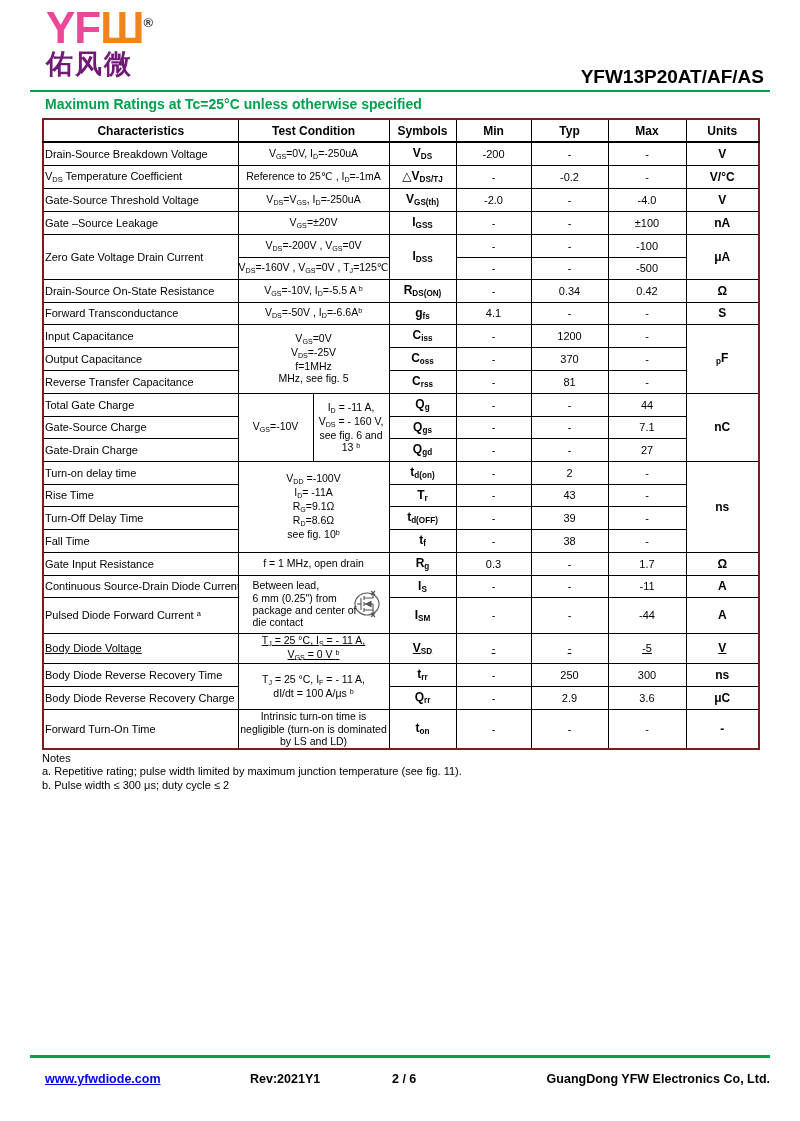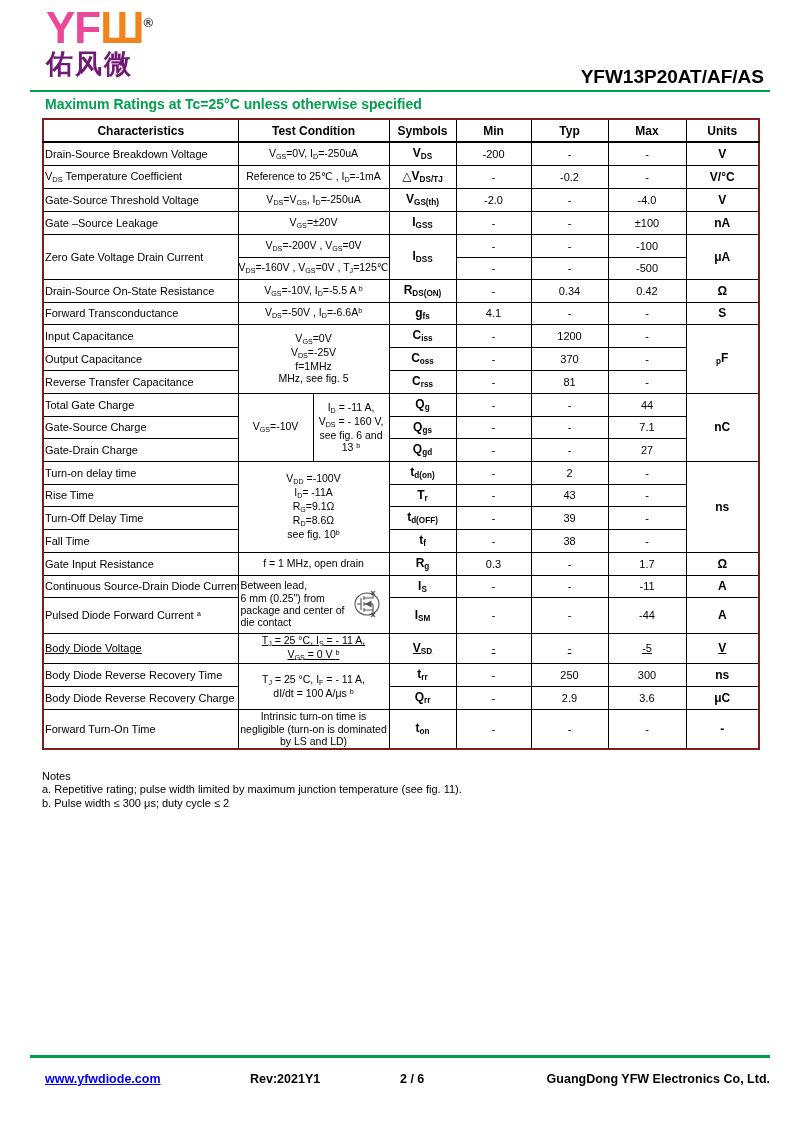--- a/index.html
+++ b/index.html
@@ -18,40 +18,40 @@
   .header-rule { position:absolute; left:30px; top:90px; width:740px; height:2px; background:#00a14d; }
   .section-title { position:absolute; left:45px; top:96px; font-size:14px; font-weight:bold; color:#00a14d; }
 
   
   .table-wrap { position:absolute; left:42px; top:118px; width:716px; }
   table.ratings { border-collapse:collapse; table-layout:fixed; width:716px; border:2px solid #7f1d1d; }
   td { border:1px solid #000; text-align:center; vertical-align:middle; overflow:hidden; }
   td.hdr  { font-weight:bold; font-size:12px; border-bottom:2px solid #000; }
   td.char { text-align:left; font-size:11px; padding:0 1px; white-space:nowrap; }
   td.cond { font-size:10.5px; line-height:1.18; white-space:nowrap; }
-  td.cond-left { font-size:10.5px; line-height:1.18; text-align:left; padding:1px 2px;
+  td.cond-left { font-size:10.5px; line-height:1.18; text-align:left; padding:1px 14px;
                  position:relative; white-space:nowrap; }
   td.sym  { font-weight:bold; font-size:12px; }
   td.val  { font-size:11px; }
   td.unit { font-weight:bold; font-size:12px; }
   sub { font-size:68%; vertical-align:-18%; }
   sup { font-size:68%; vertical-align:35%; }
   .mosfet-svg { position:absolute; right:4px; top:50%; transform:translateY(-50%); }
 
   
-  .notes { margin-top:20px; font-size:11px; line-height:1.22; }
+  .notes { margin-top:2px; font-size:11px; line-height:1.22; }
   .notes-title { font-size:11px; }
 
   
   .footer { position:absolute; left:30px; top:1055px; width:740px; }
   .footer-rule { width:740px; height:3px; background:#00a14d; }
   .footer-row { position:relative; margin-top:14px; height:18px; font-size:12.5px; font-weight:bold; }
   .f-link   { position:absolute; left:15px; color:#0000ee; text-decoration:underline; cursor:pointer; }
   .f-rev    { position:absolute; left:220px; }
-  .f-page   { position:absolute; left:370px; }
+  .f-page   { position:absolute; left:362px; }
   .f-company{ position:absolute; right:0; }
 </style>
 </head>
 <body>
 
 <div class="page">
 
   <div class="logo-block">
     <div class="logo-word"><span class="logo-green">YF</span><span class="logo-orange">Ш</span><span class="logo-reg">®</span></div>
     <div class="logo-cn">佑风微</div>

